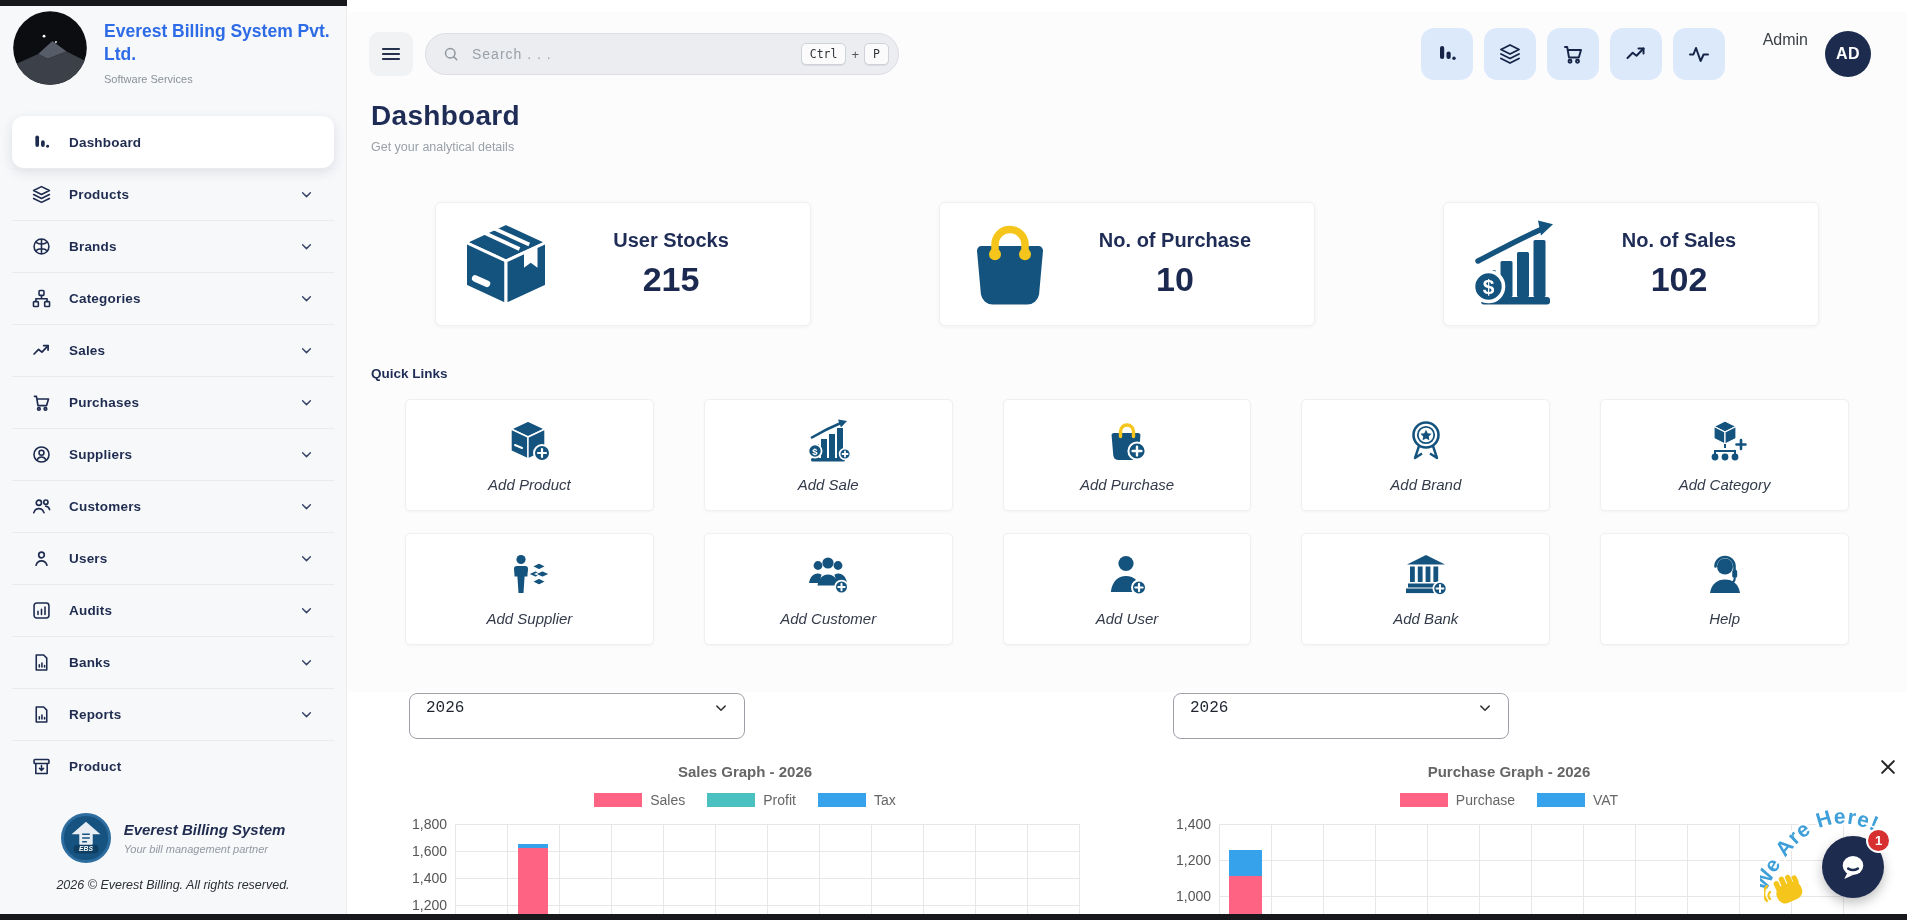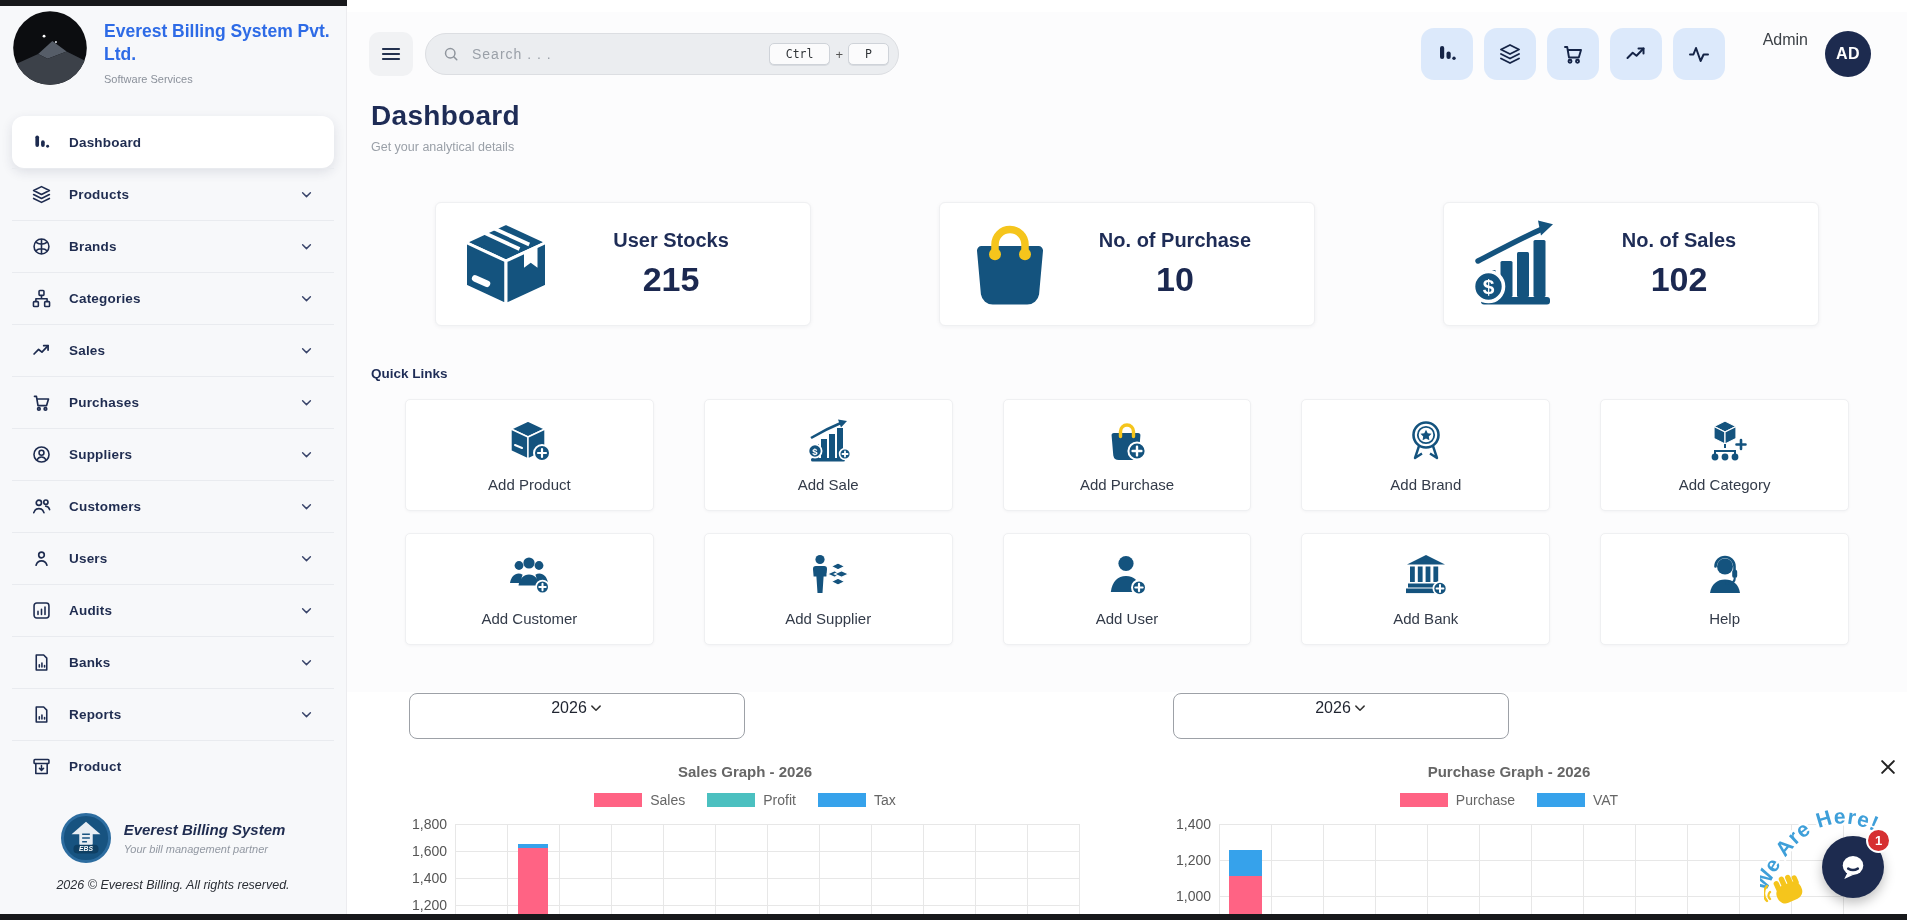--- a/index.html
+++ b/index.html
@@ -41,21 +41,21 @@
   .main { position:absolute; left:347px; top:12px; width:1560px; height:680px; background:#fcfcfd; }
 
   .topbar { display:flex; align-items:center; padding:16px 36px 14px 22px; gap:12px; }
   .menu-btn { width:44px; height:44px; border-radius:10px; background:#f1f2f4; display:flex; align-items:center; justify-content:center; cursor:pointer; flex:none; }
   .menu-btn svg { width:24px; height:24px; color:#23314f; }
   .searchbox { width:474px; height:42px; background:#ebedf0; border:1px solid #dcdee2; border-radius:21px; display:flex; align-items:center; padding:0 9px 0 16px; gap:10px; }
   .searchbox .s-icon { width:18px; height:18px; color:#8f959d; flex:none; }
   .searchbox input { flex:1; min-width:0; border:none; outline:none; background:transparent; font-size:14px; color:#333; font-family:inherit; letter-spacing:1px; }
   .searchbox input::placeholder { color:#9aa0a8; }
   .kbd-group { display:flex; align-items:center; gap:5px; flex:none; }
-  kbd { background:#fbfbfc; border:1px solid #cfd3d9; border-radius:5px; padding:3px 16px; font-family:"DejaVu Sans Mono",monospace; font-size:11.5px; color:#2f3337; box-shadow:0 1px 0 #d8dbe0; }
+  kbd { background:#fbfbfc; border:1px solid #cfd3d9; border-radius:5px; padding:3px 8px; font-family:"DejaVu Sans Mono",monospace; font-size:11.5px; color:#2f3337; box-shadow:0 1px 0 #d8dbe0; }
   .kbd-plus { font-size:13px; color:#555; }
 
   .action-icons { display:flex; gap:11px; margin-left:auto; }
   .action-btn { width:52px; height:52px; border-radius:13px; background:#dce9fb; display:flex; align-items:center; justify-content:center; cursor:pointer; }
   .action-btn svg { width:24px; height:24px; color:#152447; }
   .user-area { display:flex; align-items:flex-start; gap:17px; margin-left:26px; }
   .user-name { font-size:16px; color:#3c4147; }
   .avatar { width:46px; height:46px; border-radius:50%; background:#1d2b4f; color:#fff; display:flex; align-items:center; justify-content:center; font-size:16px; font-weight:bold; letter-spacing:.5px; cursor:pointer; }
 
   .page-head { padding:6px 24px 0; }
@@ -66,24 +66,24 @@
   .stat-card { background:#fff; border:1px solid #eff0f2; box-shadow:0 1px 4px rgba(20,30,60,.05); border-radius:6px; height:124px; display:flex; align-items:center; padding:0 22px; }
   .stat-icon { width:96px; height:96px; flex:none; }
   .stat-text { flex:1; text-align:center; }
   .stat-label { font-size:20px; font-weight:bold; color:#1e2c56; }
   .stat-value { font-size:34px; font-weight:800; color:#1b2850; margin-top:8px; }
 
   .quick-heading { margin:40px 0 0 24px; font-size:13.5px; font-weight:bold; color:#1e2c56; }
   .quick { display:grid; grid-template-columns:repeat(5,1fr); gap:22px 50px; padding:0 58px; margin-top:18px; }
   .quick-card { background:#fff; border:1px solid #eff0f2; box-shadow:0 1px 3px rgba(20,30,60,.04); border-radius:5px; height:112px; display:flex; flex-direction:column; align-items:center; justify-content:center; gap:12px; cursor:pointer; }
   .quick-icon { width:46px; height:46px; }
-  .quick-label { font-size:15px; color:#333b49; }
+  .quick-label { font-size:15px; color:#333b49;font-style:italic; }
 
   .charts { display:grid; grid-template-columns:1fr 1fr; gap:92px; padding:0 62px; margin-top:48px; }
-  .year-select { width:336px; height:46px; border:1px solid #9da1a7; border-radius:8px; background:#fff; display:flex; align-items:center; justify-content:center; padding:0 14px 16px 16px; cursor:pointer; }
+  .year-select { width:336px; height:46px; border:1px solid #9da1a7; border-radius:8px; background:#fff; display:flex; align-items:center; justify-content:space-between; padding:0 14px 16px 16px; cursor:pointer;font-family:Liberation Mono, monospace; }
   .year-select .ys-val { font-size:16px; color:#1f2430; }
   .year-select .ysvg { width:18px; height:18px; color:#333; }
   .chart-title { text-align:center; font-size:15px; font-weight:bold; color:#666; margin-top:24px; }
   .chart-legend { display:flex; justify-content:center; gap:22px; margin-top:12px; align-items:center; }
   .legend-item { display:flex; align-items:center; gap:8px; cursor:pointer; }
   .legend-swatch { width:48px; height:14px; }
   .legend-label { font-size:14px; color:#666; }
   .plot { position:relative; margin-top:10px; height:320px; }
   .gridline-h { position:absolute; height:1px; background:#e7e7e7; }
   .gridline-v { position:absolute; width:1px; background:#e7e7e7; }
@@ -560,47 +560,47 @@
             <circle cx="33" cy="39" r="3.4" fill="#14537E"></circle>
             <path d="M39 22v9M34.5 26.5h9" stroke="#14537E" stroke-width="2.6" stroke-linecap="round"></path>
           </svg>
         </span>
     <span class="quick-label">Add Category</span>
   </div>
 
   <div class="quick-card">
     <span class="quick-icon">
           <svg viewBox="0 0 46 46" fill="#14537E">
+            <circle cx="15" cy="7.5" r="4.6"></circle>
+            <path d="M11 14h8a3 3 0 0 1 3 3.2l-.6 7.3h-2.8L17.5 41h-5l-1.1-16.5H8.6l-.6-7.3A3 3 0 0 1 11 14z"></path>
+            <g stroke="#fff" stroke-width="1.2">
+              <polygon points="33,11 40,14.4 33,17.8 26,14.4"></polygon>
+              <polygon points="29.5,18.6 36.5,22 29.5,25.4 22.5,22"></polygon>
+              <polygon points="36.5,18.6 43.5,22 36.5,25.4 29.5,22"></polygon>
+              <polygon points="33,26.2 40,29.6 33,33 26,29.6"></polygon>
+            </g>
+          </svg>
+        </span>
+    <span class="quick-label">Add Supplier</span>
+  </div>
+
+  <div class="quick-card">
+    <span class="quick-icon">
+          <svg viewBox="0 0 46 46" fill="#14537E">
             <circle cx="13" cy="13.5" r="4.4"></circle>
             <circle cx="33" cy="13.5" r="4.4"></circle>
             <circle cx="23" cy="11" r="5.6"></circle>
             <path d="M4 31c1-6 4.4-9.4 8.6-9.4 1.5 0 2.8.4 4 1.2L14 31z"></path>
             <path d="M42 31c-1-6-4.4-9.4-8.6-9.4-1.5 0-2.8.4-4 1.2L32 31z"></path>
             <path d="M12.5 33.5c1-7 5-11 10.5-11s9.5 4 10.5 11z"></path>
             <circle cx="36.5" cy="35" r="6.4" stroke="#fff" stroke-width="1.8"></circle>
             <path d="M36.5 31.8v6.4M33.3 35h6.4" stroke="#fff" stroke-width="2" stroke-linecap="round"></path>
           </svg>
         </span>
     <span class="quick-label">Add Customer</span>
-  </div>
-
-  <div class="quick-card">
-    <span class="quick-icon">
-          <svg viewBox="0 0 46 46" fill="#14537E">
-            <circle cx="15" cy="7.5" r="4.6"></circle>
-            <path d="M11 14h8a3 3 0 0 1 3 3.2l-.6 7.3h-2.8L17.5 41h-5l-1.1-16.5H8.6l-.6-7.3A3 3 0 0 1 11 14z"></path>
-            <g stroke="#fff" stroke-width="1.2">
-              <polygon points="33,11 40,14.4 33,17.8 26,14.4"></polygon>
-              <polygon points="29.5,18.6 36.5,22 29.5,25.4 22.5,22"></polygon>
-              <polygon points="36.5,18.6 43.5,22 36.5,25.4 29.5,22"></polygon>
-              <polygon points="33,26.2 40,29.6 33,33 26,29.6"></polygon>
-            </g>
-          </svg>
-        </span>
-    <span class="quick-label">Add Supplier</span>
   </div>
 
   <div class="quick-card">
     <span class="quick-icon">
           <svg viewBox="0 0 46 46" fill="#14537E">
             <circle cx="22" cy="11.5" r="7.6"></circle>
             <path d="M22 24c-8.2 0-13.8 5.2-15.2 16h30.4C35.8 29.2 30.2 24 22 24z"></path>
             <circle cx="35" cy="35.5" r="7" stroke="#fff" stroke-width="2"></circle>
             <path d="M35 31.9v7.2M31.4 35.5h7.2" stroke="#fff" stroke-width="2.2" stroke-linecap="round"></path>
           </svg>

